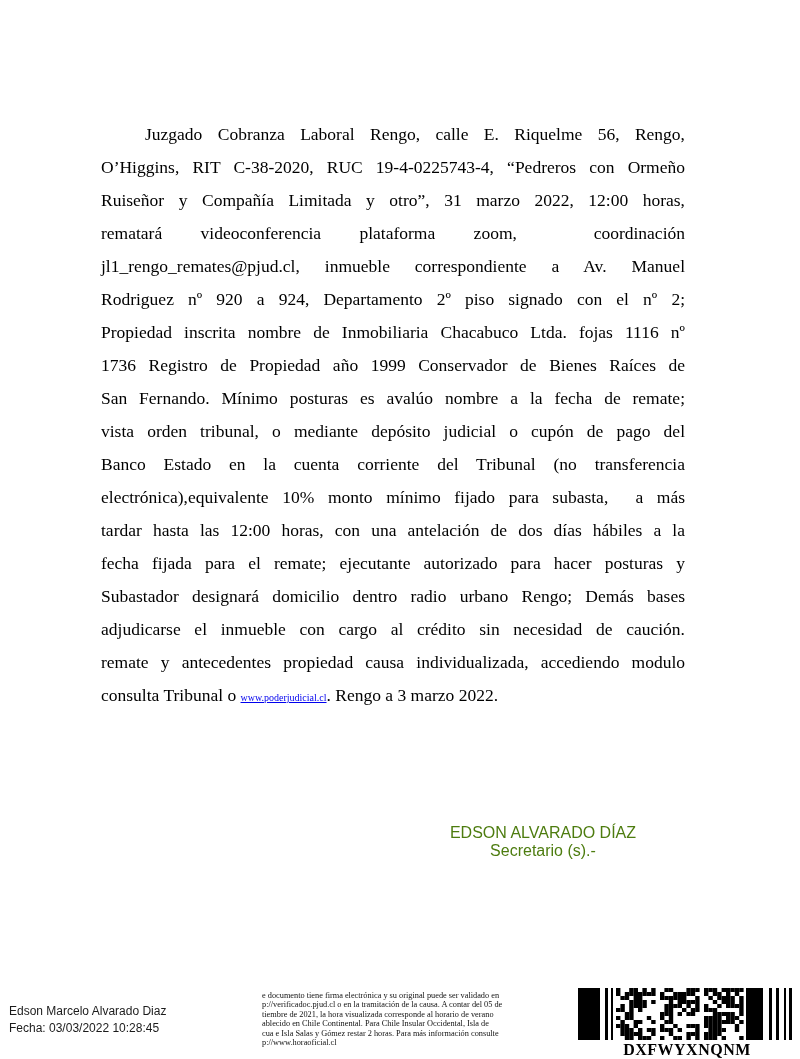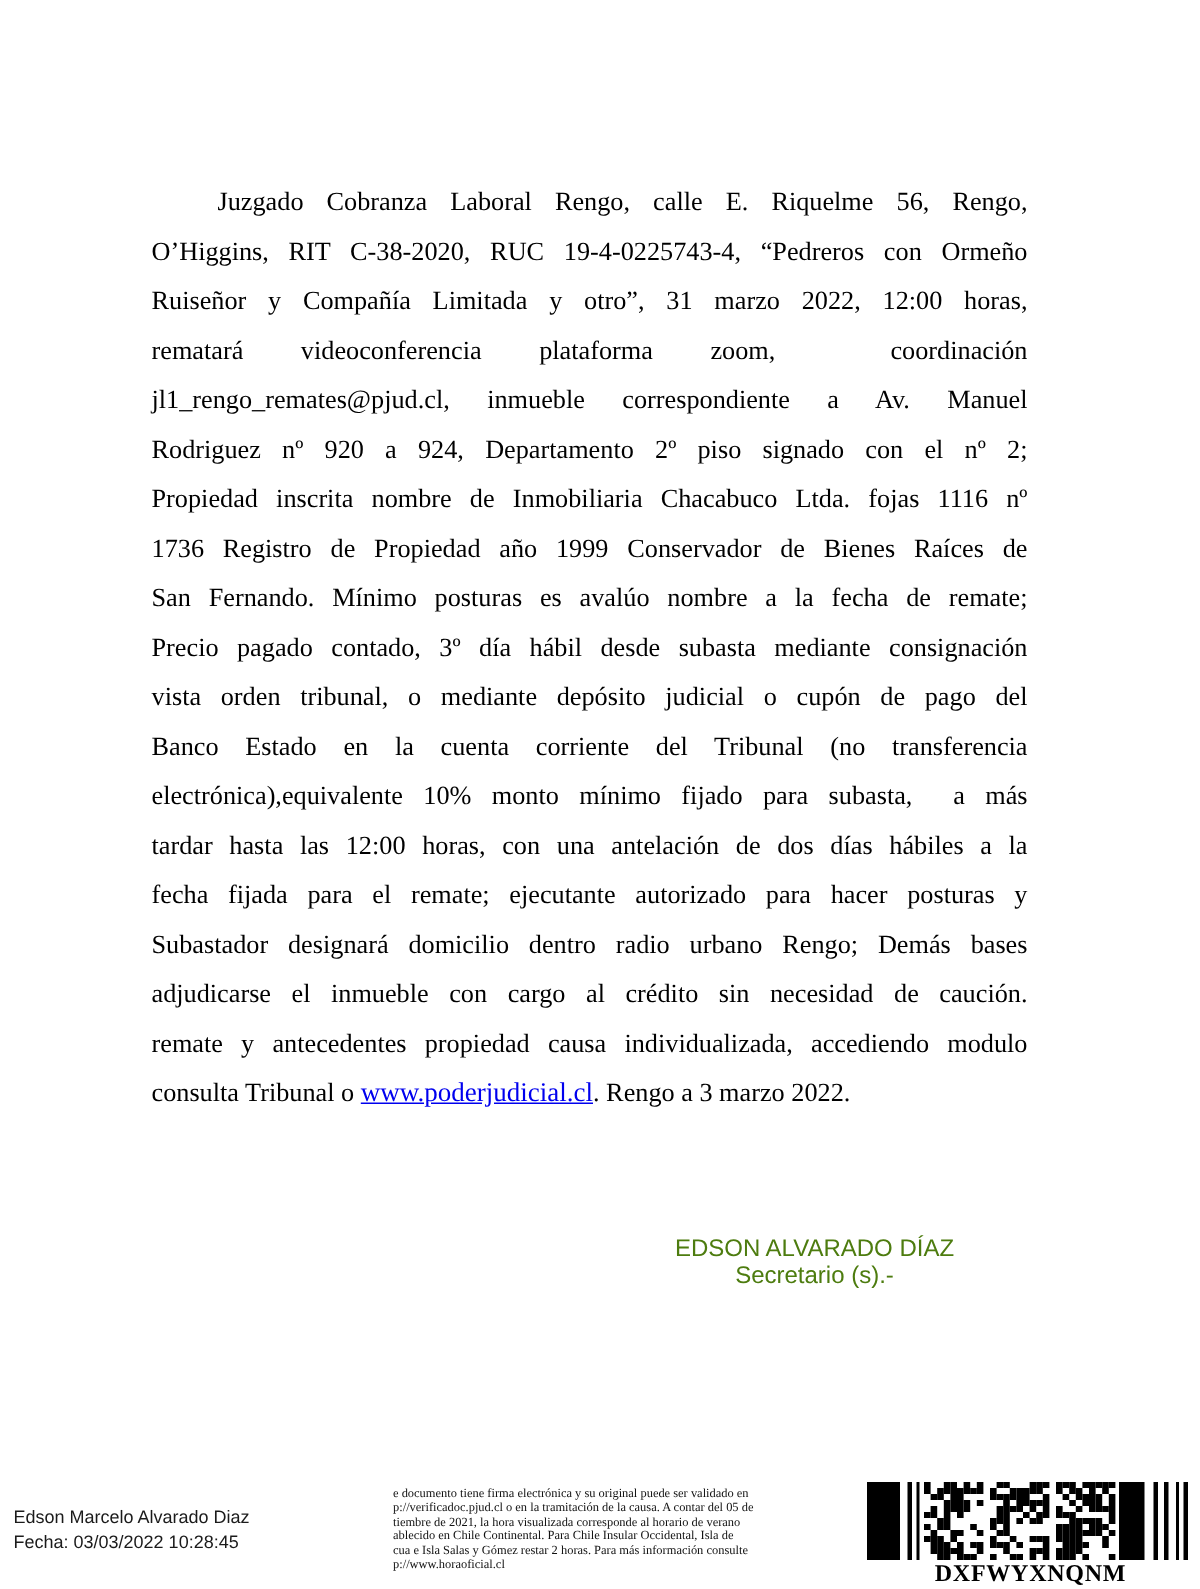--- a/index.html
+++ b/index.html
@@ -26,21 +26,21 @@
   .body-line{
     height:33px;white-space:nowrap;
     text-align:justify;text-align-last:justify;
     text-justify:inter-word;
   }
   .body-line.indent{ padding-left:44px; }
   .body-line.last{ text-align:left;text-align-last:left;white-space:normal; }
   .doc-link{
     color:var(--link-color,#0000ee);
     text-decoration:underline;
-    font-size:18px;
+    font-size:10px;
     cursor:pointer;
     margin-top:12px;
   }
   .signature-block{
     position:absolute;top:824px;left:353px;width:380px;
     text-align:center;
     font-family:"Liberation Sans", sans-serif;
     font-size:16px;line-height:18px;color:#4d7c0f;
   }
   .signer-stamp{
@@ -74,21 +74,20 @@
   <div class="doc-body">
     <div class="body-line indent">Juzgado Cobranza Laboral Rengo, calle E. Riquelme 56, Rengo,</div>
     <div class="body-line">O’Higgins, RIT C-38-2020, RUC 19-4-0225743-4, “Pedreros con Ormeño</div>
     <div class="body-line">Ruiseñor y Compañía Limitada y otro”, 31 marzo 2022, 12:00 horas,</div>
     <div class="body-line">rematará videoconferencia plataforma zoom,&nbsp; coordinación</div>
     <div class="body-line">jl1_rengo_remates@pjud.cl, inmueble correspondiente a Av. Manuel</div>
     <div class="body-line">Rodriguez nº 920 a 924, Departamento 2º piso signado con el nº 2;</div>
     <div class="body-line">Propiedad inscrita nombre de Inmobiliaria Chacabuco Ltda. fojas 1116 nº</div>
     <div class="body-line">1736 Registro de Propiedad año 1999 Conservador de Bienes Raíces de</div>
     <div class="body-line">San Fernando. Mínimo posturas es avalúo nombre a la fecha de remate;</div>
-    <div class="body-line">Precio pagado contado, 3º día hábil desde subasta mediante consignación</div>
     <div class="body-line">vista orden tribunal, o mediante depósito judicial o cupón de pago del</div>
     <div class="body-line">Banco Estado en la cuenta corriente del Tribunal (no transferencia</div>
     <div class="body-line">electrónica),equivalente 10% monto mínimo fijado para subasta,&nbsp; a más</div>
     <div class="body-line">tardar hasta las 12:00 horas, con una antelación de dos días hábiles a la</div>
     <div class="body-line">fecha fijada para el remate; ejecutante autorizado para hacer posturas y</div>
     <div class="body-line">Subastador designará domicilio dentro radio urbano Rengo; Demás bases</div>
     <div class="body-line">adjudicarse el inmueble con cargo al crédito sin necesidad de caución.</div>
     <div class="body-line">remate y antecedentes propiedad causa individualizada, accediendo modulo</div>
     <div class="body-line last">
       <span>consulta Tribunal o </span><a class="doc-link">www.poderjudicial.cl</a><span>. Rengo a 3 marzo 2022.</span>

